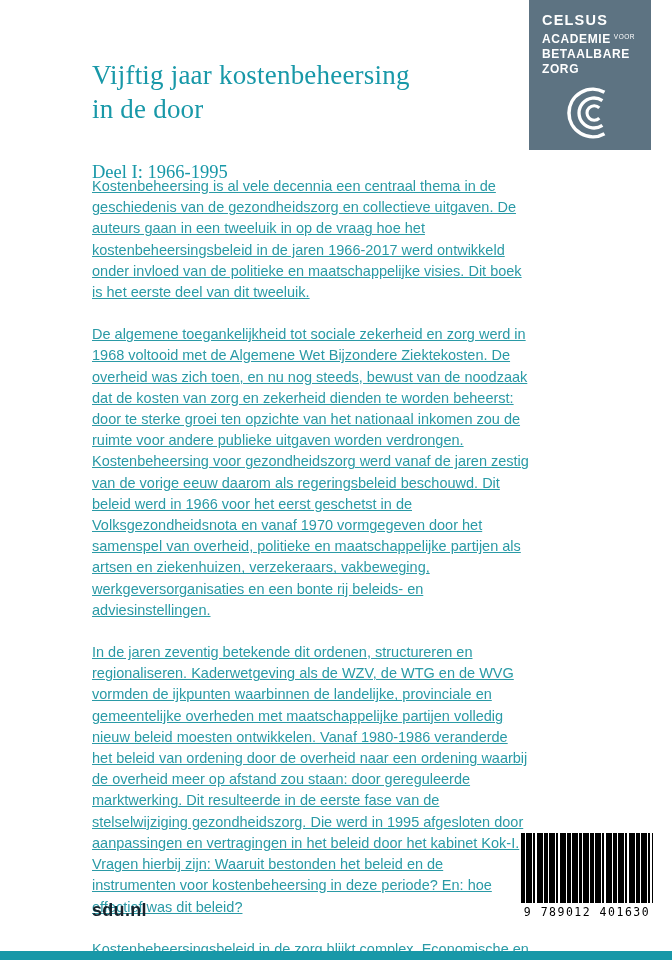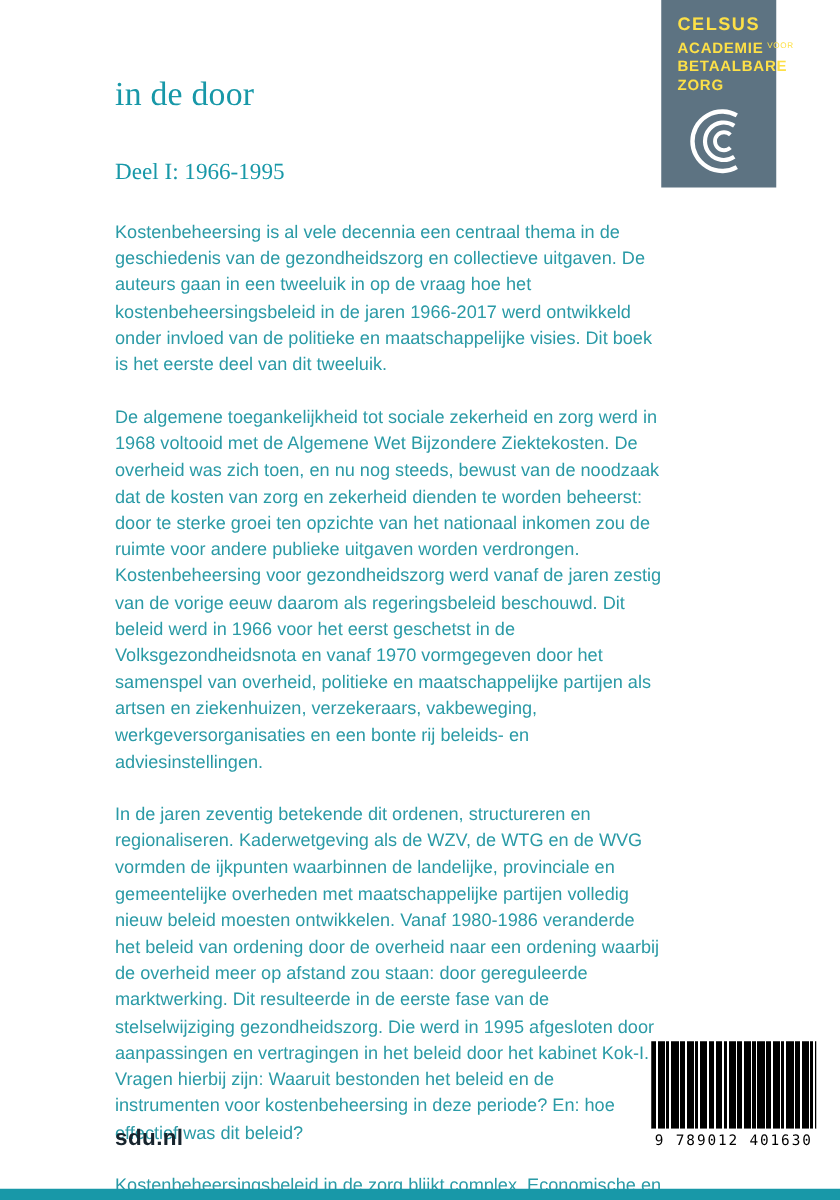--- a/index.html
+++ b/index.html
@@ -10,24 +10,24 @@
     background: #ffffff;
     overflow: hidden;
     font-family: "Liberation Sans", sans-serif;
   }
 
   
   .logo-box {
     position: absolute;
     left: 529px;
     top: 0;
-    width: 92px;
+    width: 122px;
     height: 150px;
     background: #5d7382;
-    color: #fde047;
+    color: #ffffff;
     box-sizing: border-box;
     padding: 12px 0 0 13px;
   }
   .logo-line { line-height: 15px; letter-spacing: 0.6px; }
   .logo-line.brand {
     font-weight: bold;
     font-size: 14.5px;
     letter-spacing: 1.2px;
     line-height: 17px;
   }
@@ -74,20 +74,21 @@
     left: 92px;
     top: 176px;
     width: 438px;
     color: #2a9aa6;
     font-size: 14.5px;
     line-height: 21.2px;
   }
   .body-text p {
     margin: 0 0 21px 0;
     white-space: pre-line;
+    text-decoration: underline;
   }
 
   
   .publisher {
     position: absolute;
     left: 92px;
     top: 900px;
     font-size: 18px;
     font-weight: bold;
     color: #17242d;
@@ -157,20 +158,21 @@
     <svg class="logo-cmark" viewBox="0 0 60 60">
       <g fill="none" stroke="#ffffff" stroke-linecap="butt">
         <path d="M44 10 A 23 23 0 1 0 44 50" stroke-width="3.4"></path>
         <path d="M42 18 A 14.5 14.5 0 1 0 42 42" stroke-width="3.2"></path>
         <path d="M39 25 A 7 7 0 1 0 39 35" stroke-width="3.0"></path>
       </g>
     </svg>
   </div>
 
   <div class="title-block">
+    <div class="title-line">Vijftig jaar kostenbeheersing</div>
     <div class="title-line">in de door</div>
     <div class="subtitle">Deel I: 1966-1995</div>
   </div>
 
   <div class="body-text">
     <p>Kostenbeheersing is al vele decennia een centraal thema in de geschiedenis van de gezondheidszorg en collectieve uitgaven. De auteurs gaan in een tweeluik in op de vraag hoe het kostenbeheersingsbeleid in de jaren 1966-2017 werd ontwikkeld onder invloed van de politieke en maatschappelijke visies. Dit boek is het eerste deel van dit tweeluik.</p>
     <p>De algemene toegankelijkheid tot sociale zekerheid en zorg werd in 1968 voltooid met de Algemene Wet Bijzondere Ziektekosten. De overheid was zich toen, en nu nog steeds, bewust van de noodzaak dat de kosten van zorg en zekerheid dienden te worden beheerst: door te sterke groei ten opzichte van het nationaal inkomen zou de ruimte voor andere publieke uitgaven worden verdrongen.
 Kostenbeheersing voor gezondheidszorg werd vanaf de jaren zestig van de vorige eeuw daarom als regeringsbeleid beschouwd. Dit beleid werd in 1966 voor het eerst geschetst in de Volksgezondheidsnota en vanaf 1970 vormgegeven door het samenspel van overheid, politieke en maatschappelijke partijen als artsen en ziekenhuizen, verzekeraars, vakbeweging, werkgeversorganisaties en een bonte rij beleids- en adviesinstellingen.</p>
     <p>In de jaren zeventig betekende dit ordenen, structureren en regionaliseren. Kaderwetgeving als de WZV, de WTG en de WVG vormden de ijkpunten waarbinnen de landelijke, provinciale en gemeentelijke overheden met maatschappelijke partijen volledig nieuw beleid moesten ontwikkelen. Vanaf 1980-1986 veranderde het beleid van ordening door de overheid naar een ordening waarbij de overheid meer op afstand zou staan: door gereguleerde marktwerking. Dit resulteerde in de eerste fase van de stelselwijziging gezondheidszorg. Die werd in 1995 afgesloten door aanpassingen en vertragingen in het beleid door het kabinet Kok-I.
 Vragen hierbij zijn: Waaruit bestonden het beleid en de instrumenten voor kostenbeheersing in deze periode? En: hoe effectief was dit beleid?</p>

